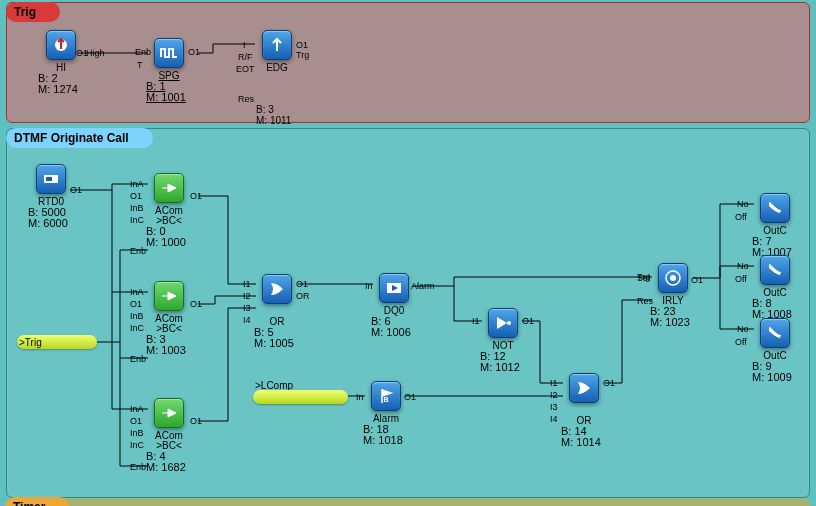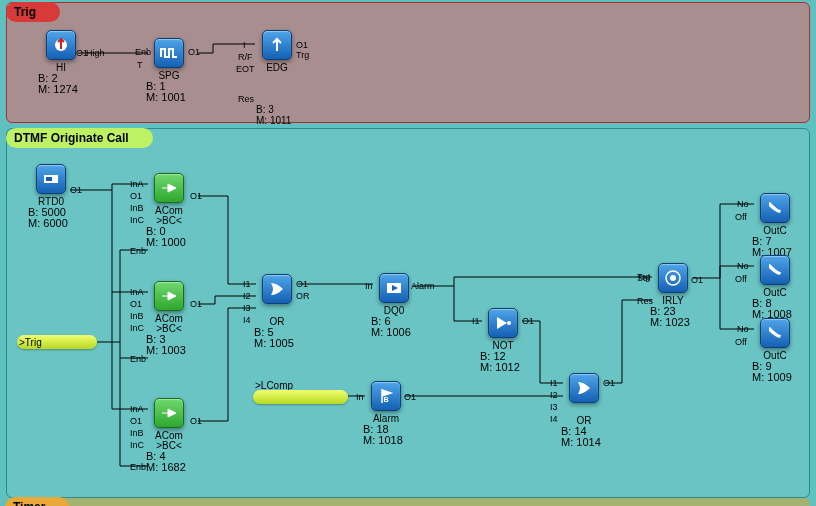--- a/index.html
+++ b/index.html
@@ -46,21 +46,21 @@
     position: absolute;
     top: -1px;
     left: -1px;
     padding: 3px 24px 3px 8px;
     border-radius: 10px;
     font-size: 12px;
     font-weight: bold;
     color: #000;
   }
   .lbl-trig { background: #d83a3a; color:#000; }
-  .lbl-dtmf { background: #bef264; color:#000; }
+  .lbl-dtmf { background: #7dd3fc; color:#000; }
   .lbl-timer { background: #e8a938; color:#000; }
   .block {
     position: absolute;
     width: 38px;
     text-align: center;
   }
   .block .iconbox {
     margin: 0 auto;
     width: 30px;
     height: 30px;
@@ -145,21 +145,21 @@
         <path d="M10 14 L10 4 M7 7 L10 4 L13 7" stroke="#d02020" stroke-width="2" fill="none"></path>
       </svg>
   </div>
   <div class="blktitle">HI</div>
   <div class="meta">B: 2</div>
   <div class="meta">M: 1274</div>
 </div>
 <span class="portlabel" style="left:76px; top:48px;">O1</span>
 <span class="portlabel" style="left:86px; top:48px;">High</span>
 
-<div class="block" style="left:150px; top:38px;">
+<div class="block" style="left:150px; top:38px;text-decoration:underline;">
   <div class="iconbox">
     <svg class="mini" viewBox="0 0 20 20">
         <path d="M2 14 L2 6 L6 6 L6 14 L10 14 L10 6 L14 6 L14 14 L18 14" stroke="#fff" stroke-width="2" fill="none"></path>
       </svg>
   </div>
   <div class="blktitle">SPG</div>
   <div class="meta">B: 1</div>
   <div class="meta">M: 1001</div>
 </div>
 <span class="portlabel" style="left:135px; top:47px;">Enb</span>

